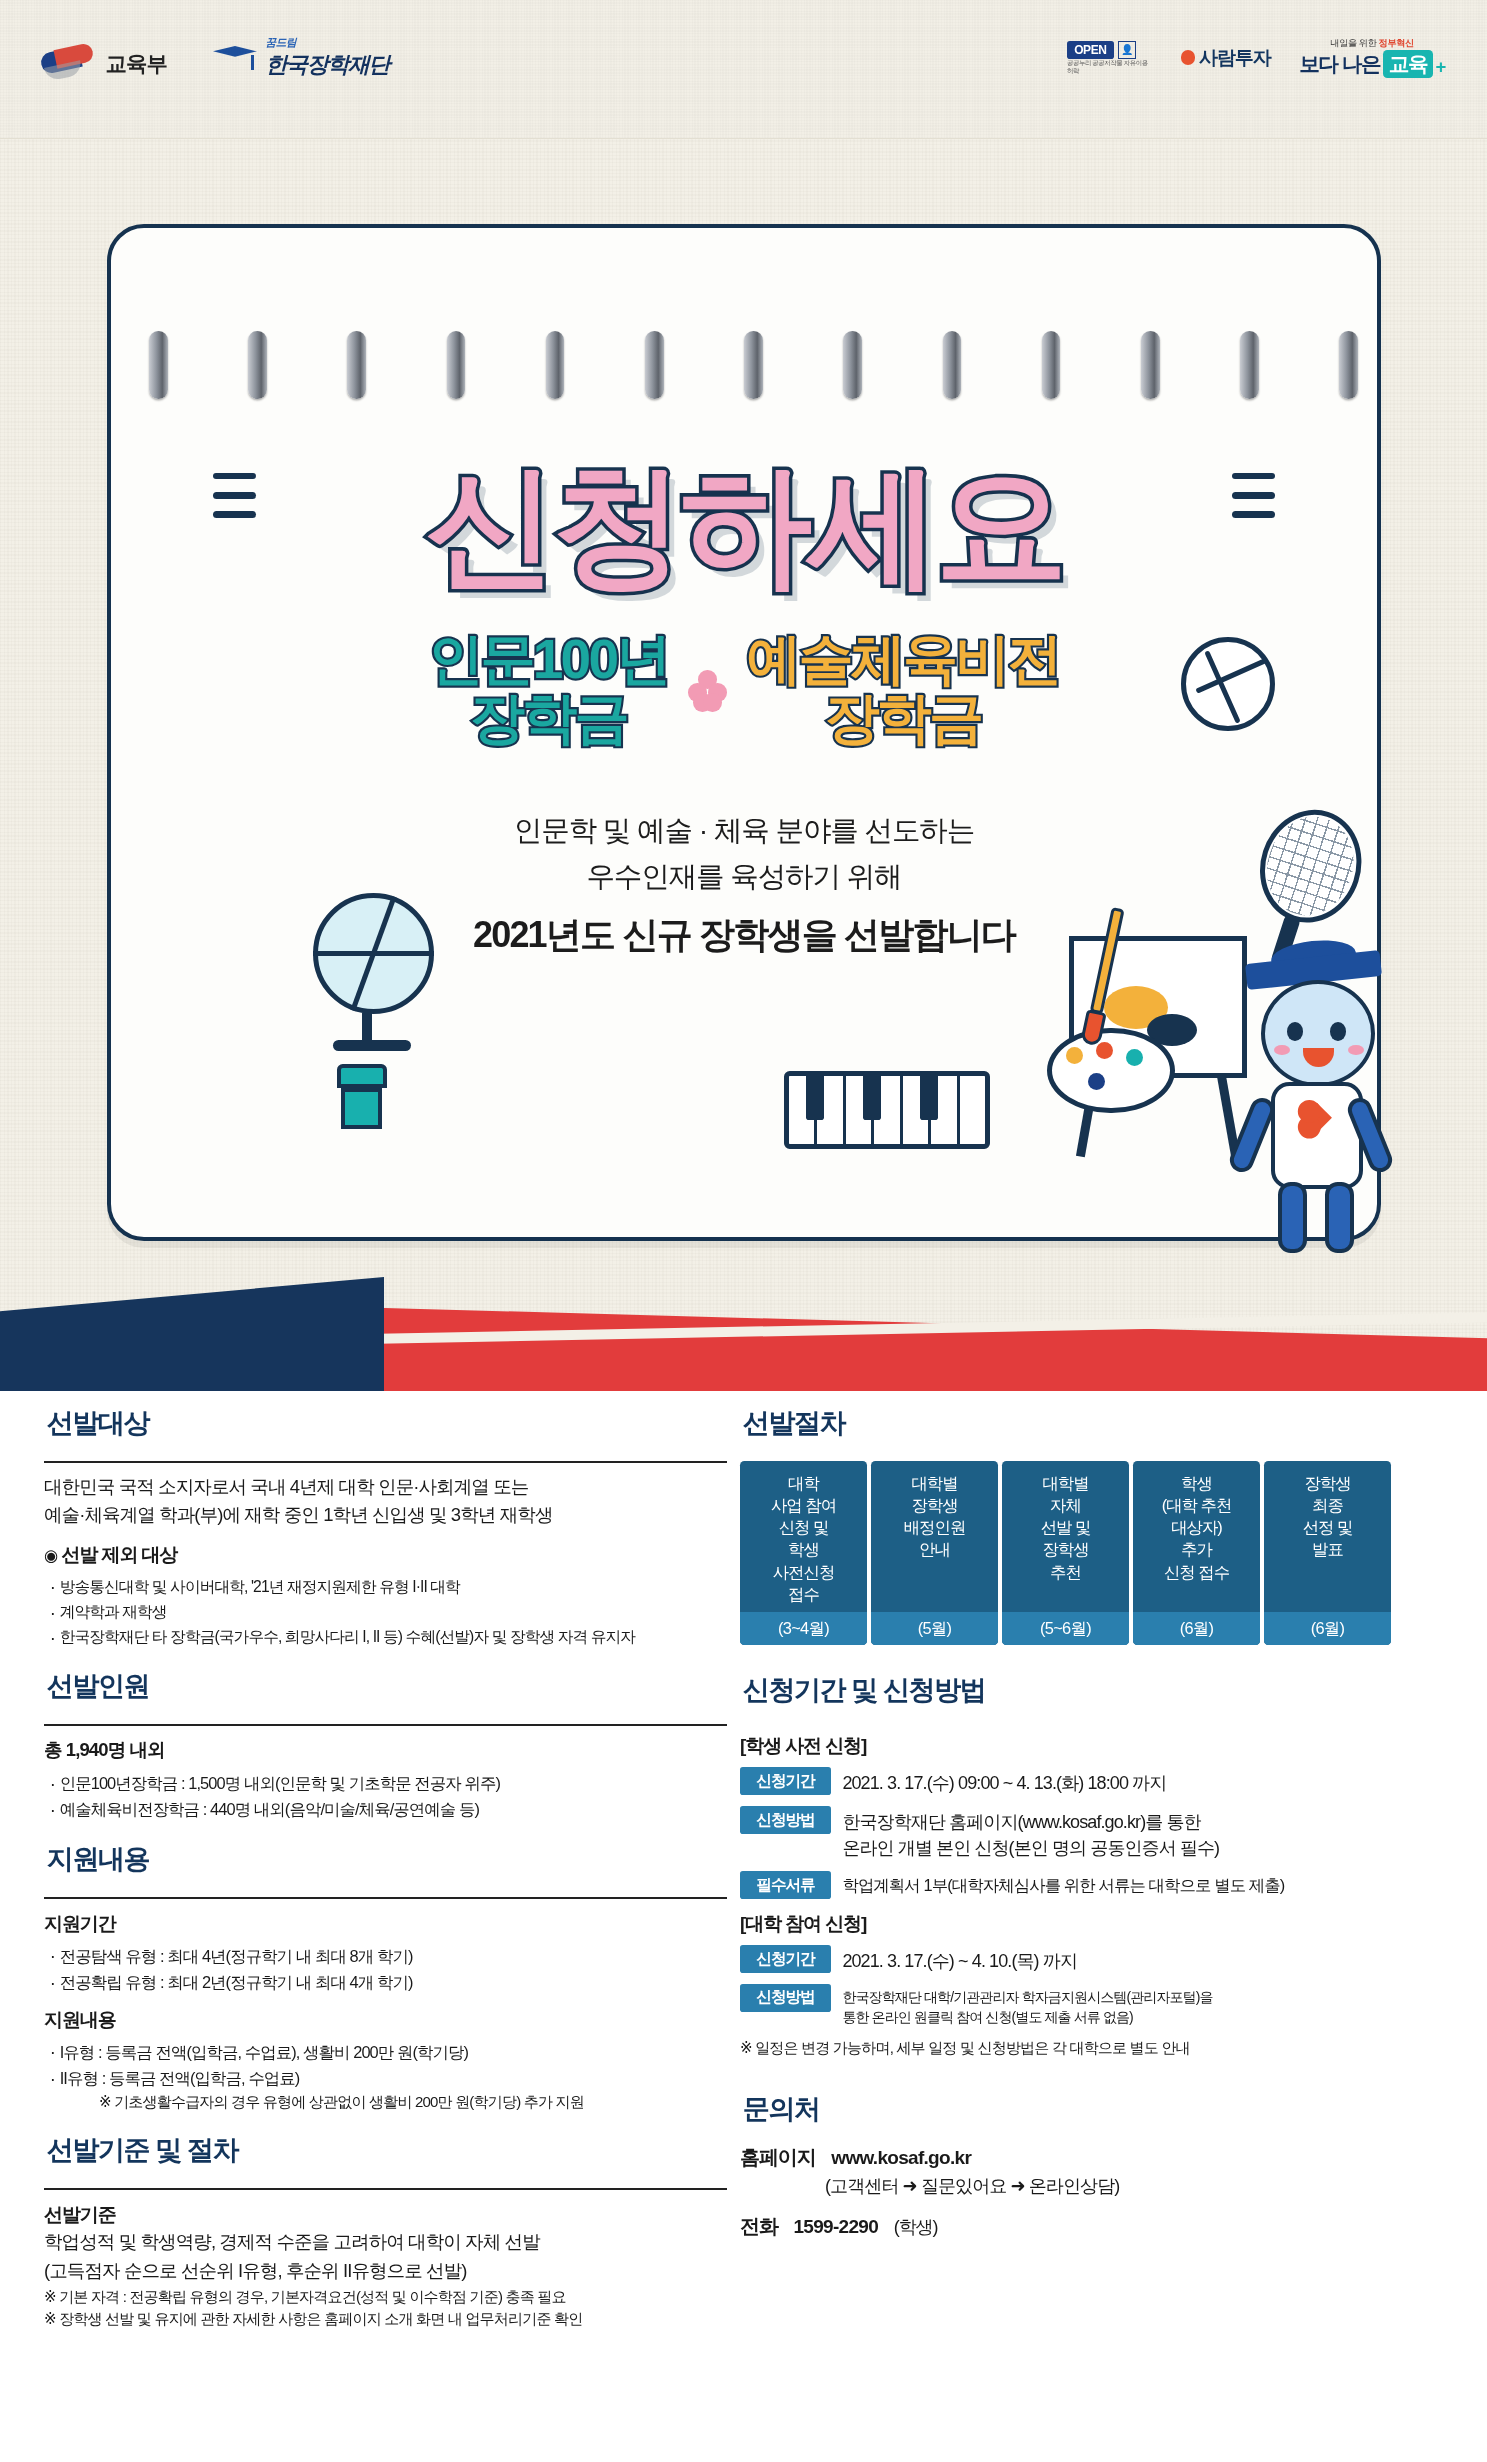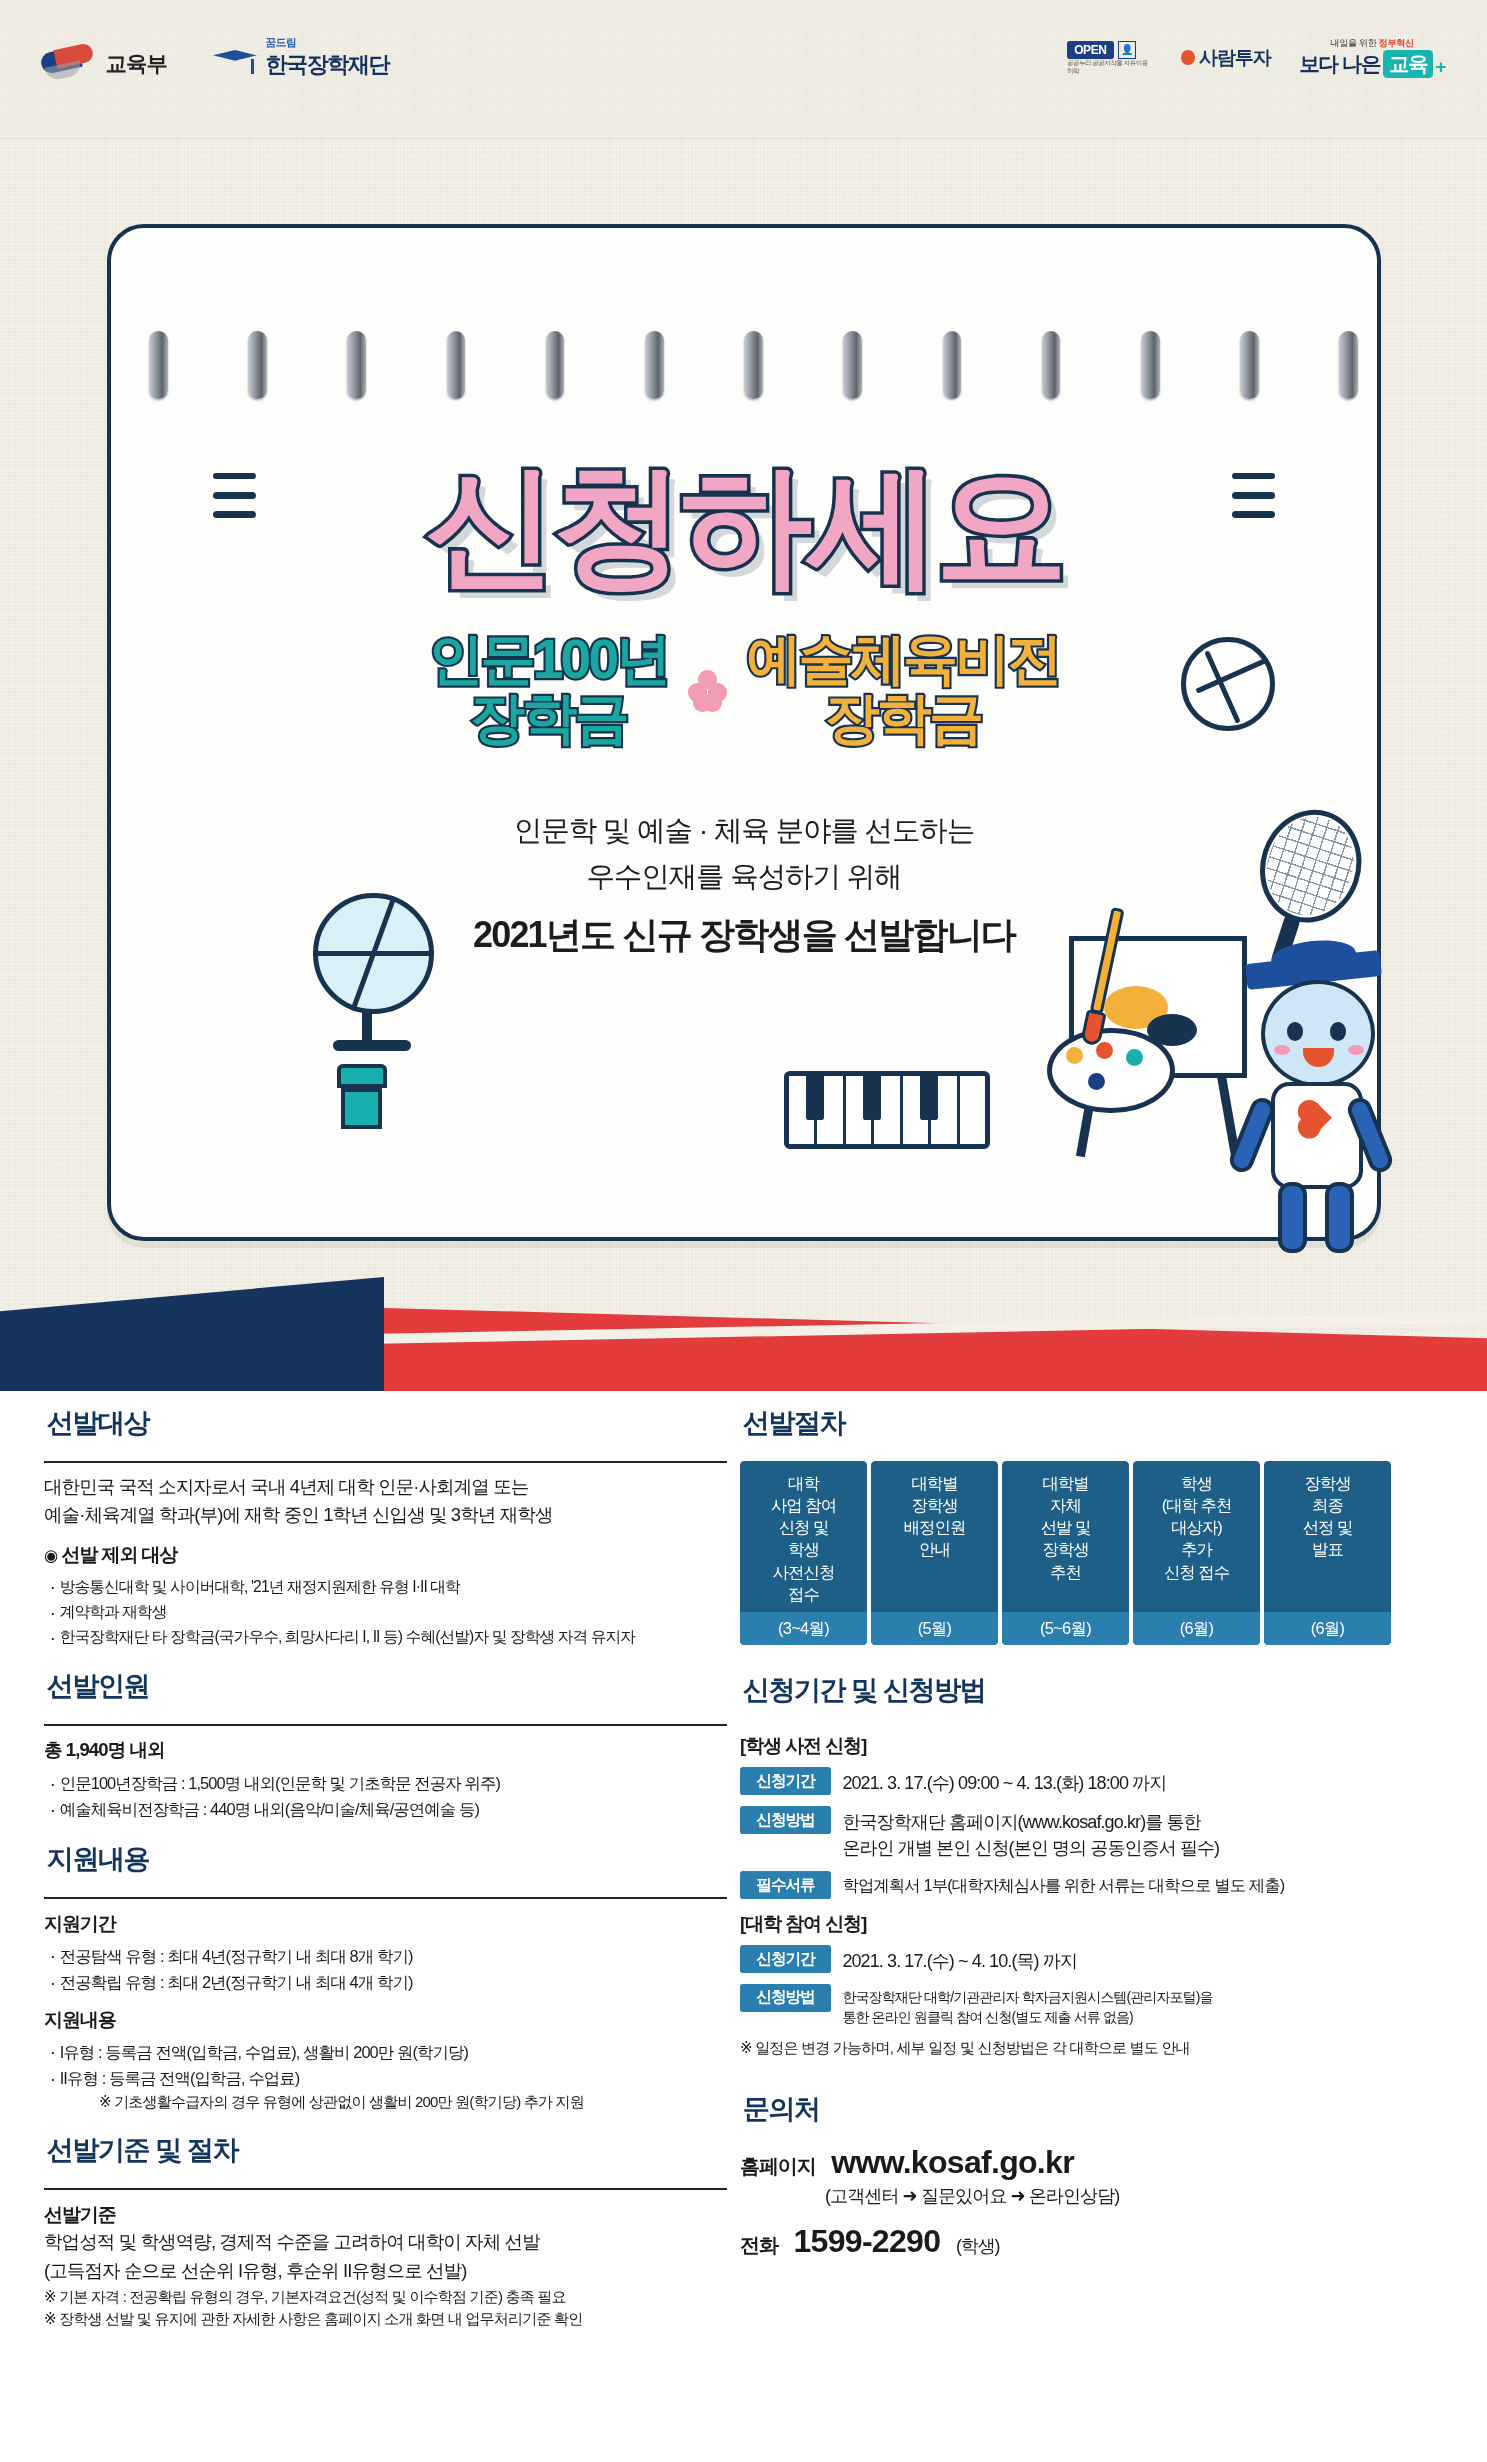--- a/index.html
+++ b/index.html
@@ -25,21 +25,21 @@
       repeating-linear-gradient(0deg, rgba(0,0,0,0.015) 0 1.4px, rgba(0,0,0,0) 1.4px 2.8px),
       repeating-linear-gradient(90deg, rgba(0,0,0,0.015) 0 1.4px, rgba(0,0,0,0) 1.4px 2.8px);
   }
   .logo-moe { position:absolute; left:41px; top:43px; display:flex; align-items:center; gap:11.4px; }
   .moe-mark { width:53px; height:40px; position:relative; }
   .moe-mark .b1{ position:absolute; left:0; top:7.1px; width:40px; height:21.3px; border-radius:21.3px 0 0 21.3px; background:#1b3f86; transform:rotate(-12deg); }
   .moe-mark .b2{ position:absolute; left:14.2px; top:2.8px; width:38px; height:18.5px; border-radius:0 18.5px 18.5px 0; background:#d94a3d; transform:rotate(-12deg); }
   .moe-mark .b3{ position:absolute; left:4.3px; top:21.3px; width:37px; height:14.2px; border-radius:0 0 14.2px 14.2px; background:#9aa0a6; transform:rotate(-12deg); opacity:.55;}
   .moe-text { font-size:21.3px; font-weight:bold; color:#222; letter-spacing:-0.7px; }
 
-  .logo-kosaf { position:absolute; left:213px; top:36px; display:flex; align-items:center; gap:8.5px; }
+  .logo-kosaf { position:absolute; left:213px; top:36px; display:flex; gap:8.5px;font-style:italic; }
   .kosaf-cap { width:44px; height:36px; position:relative; }
   .kosaf-cap .cap { position:absolute; left:0; top:10px; width:44px; height:12.8px; background:#1d4f9c; clip-path: polygon(50% 0,100% 42%,50% 84%,0 42%); }
   .kosaf-cap .stem { position:absolute; left:38px; top:18.5px; width:2.8px; height:15.7px; background:#1d4f9c; }
   .kosaf-txt .small { font-size:10.7px; color:#2a63b5; font-weight:bold; letter-spacing:-0.4px;}
   .kosaf-txt .big { font-size:22px; font-weight:bold; color:#13315e; letter-spacing:-1.4px; }
 
   .right-logos { position:absolute; right:43px; top:37px; display:flex; align-items:center; gap:28.5px; }
   .open-logo { display:flex; align-items:center; gap:5.7px; }
   .open-pill { background:#1b3f86; color:#fff; font-size:12px; font-weight:bold; padding:2.1px 7.1px; border-radius:2.8px; letter-spacing:-0.4px;}
   .open-box { width:18.5px; height:18.5px; border:1.4px solid #1b3f86; display:flex; align-items:center; justify-content:center; font-size:10px; color:#1b3f86;}
@@ -208,21 +208,21 @@
   .step .per { background:#2a7fae; text-align:center; font-size:16.4px; padding:5.7px 0; letter-spacing:-0.7px;}
 
   
   .tag { display:inline-block; background:#2a7fae; color:#fff; font-size:15.7px; font-weight:bold; letter-spacing:-1.1px; padding:3.6px 8.5px; border-radius:2.8px; min-width:91px; text-align:center;}
   .row { display:flex; gap:11.4px; align-items:flex-start; margin-bottom:10px; }
   .row .val { font-size:18px; line-height:1.45; letter-spacing:-0.9px; padding-top:2.8px;}
   .grp-h { font-size:19px; font-weight:bold; letter-spacing:-1.1px; margin:11.4px 0 8.5px 0;}
 
   .contact-row { display:flex; gap:15.7px; align-items:baseline; margin-top:4.3px;}
   .contact-lbl { font-size:20px; font-weight:bold; letter-spacing:-1.1px; }
-  .contact-val { font-size:32px; font-weight:bold; letter-spacing:-0.7px; }
+  .contact-val { font-size:19px; font-weight:bold; letter-spacing:-0.7px; }
   .contact-sub { font-size:18px; letter-spacing:-0.9px; padding-left:85px; margin-top:2.8px;}
 </style>
 </head>
 <body>
 
 <div class="page">
 
   <div class="topband">
     <div class="logo-moe">
       <div class="moe-mark">

